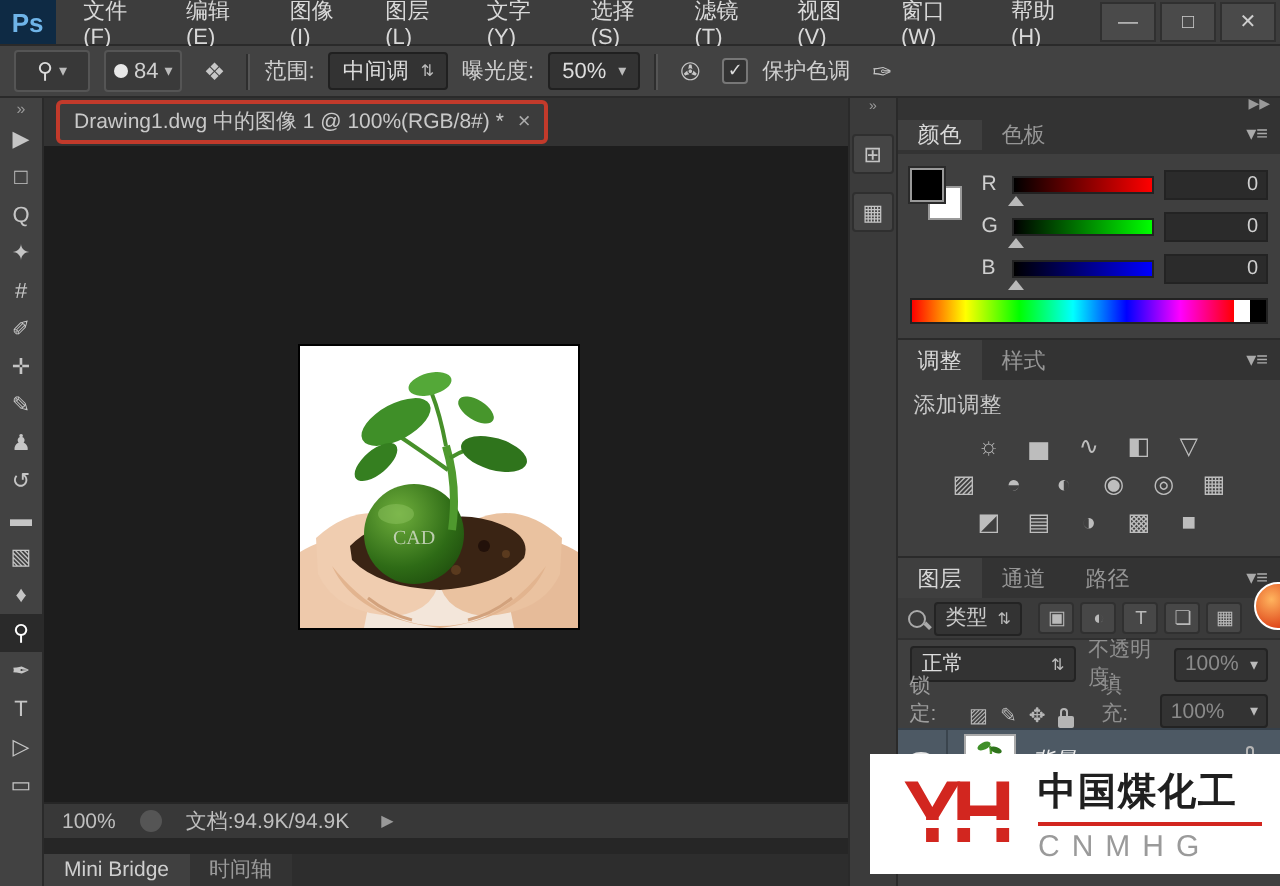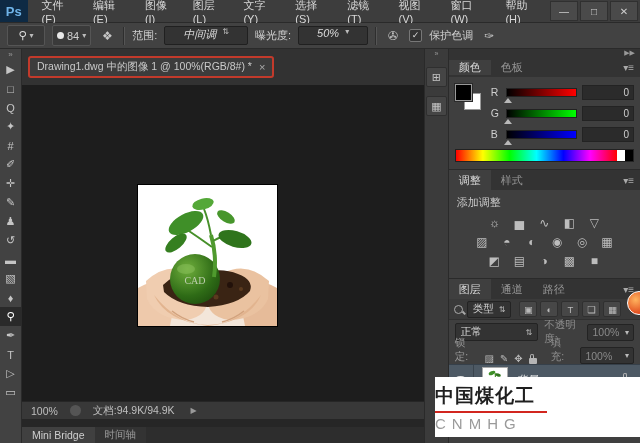--- a/index.html
+++ b/index.html
@@ -13,42 +13,42 @@
   .menu-item{color:#d9d9d9;font-size:11px;padding:0 8px;cursor:default;}
   .win-controls{margin-left:auto;display:flex;}
   .wbtn{width:26px;height:18px;display:flex;align-items:center;justify-content:center;color:#cfcfcf;font-size:10px;background:#4a4a4a;border:1px solid #303030;margin-right:2px;}
 
   
   .optionsbar{height:25px;background:#424242;border-bottom:1px solid #2a2a2a;display:flex;align-items:center;gap:7px;padding:0 7px;font-size:11px;color:#d0d0d0;flex:0 0 auto;}
   .tool-preset{width:36px;height:19px;background:#383838;border:1px solid #555;border-radius:2px;display:flex;align-items:center;justify-content:center;gap:3px;color:#ddd;}
   .brush-pick{display:flex;align-items:center;gap:3px;background:#3a3a3a;border:1px solid #555;border-radius:2px;height:19px;padding:0 4px;}
   .brush-dot{width:7px;height:7px;border-radius:50%;background:#e8e8e8;}
   .mini-arrow{font-size:8px;color:#bbb;}
-  .opt-select{display:flex;align-items:flex-start;gap:6px;background:#333;border:1px solid #202020;border-radius:2px;height:17px;padding:0 18px;color:#ddd;font-style:italic;}
+  .opt-select{display:flex;align-items:center;gap:6px;background:#333;border:1px solid #202020;border-radius:2px;height:17px;padding:0 6px;color:#ddd;}
   .opt-label{color:#cfcfcf;}
   .vsep{width:1px;height:18px;background:#2e2e2e;border-right:1px solid #555;}
   .opt-icon{color:#c7c7c7;font-size:12px;width:18px;text-align:center;}
   .checkbox{width:11px;height:11px;background:#333;border:1px solid #777;border-radius:2px;color:#ddd;font-size:9px;line-height:11px;text-align:center;}
 
   
   .main{flex:1;display:flex;min-height:0;}
 
   
   .toolcol{width:21px;background:#424242;border-right:1px solid #2a2a2a;display:flex;flex-direction:column;align-items:center;flex:0 0 auto;}
   .tool-collapse{font-size:8px;color:#999;height:11px;line-height:11px;}
   .tool{width:21px;height:19px;display:flex;align-items:center;justify-content:center;color:#c5c5c5;font-size:11px;cursor:default;}
   .tool.selected{background:#2a2a2a;color:#ffffff;}
 
   
   .center{flex:1;display:flex;flex-direction:column;min-width:0;background:#282828;}
-  .tabbar{height:36px;background:#323232;display:flex;align-items:center;padding-left:6px;flex:0 0 auto;text-align:center;}
+  .tabbar{height:24px;background:#323232;display:flex;align-items:center;padding-left:6px;flex:0 0 auto;text-align:center;}
   .doctab{height:18px;background:#3c3c3c;border:2px solid #c23a2b;border-radius:3px;color:#c9c9c9;font-size:10.5px;padding:0 7px;display:flex;align-items:center;gap:7px;white-space:nowrap;}
   .doctab .close{color:#aaa;font-size:11px;}
   .canvas{flex:1;background:#1d1d1d;position:relative;min-height:0;}
-  .canvas-image{position:absolute;left:116px;top:100px;width:139px;height:141px;background:#fff;box-shadow:0 0 0 1px #000;}
+  .canvas-image{position:absolute;left:128px;top:100px;width:139px;height:141px;background:#fff;box-shadow:0 0 0 1px #000;}
   .statusbar{height:17px;background:#383838;border-top:1px solid #262626;display:flex;align-items:center;gap:12px;padding:0 9px;font-size:10.5px;color:#bfbfbf;flex:0 0 auto;}
   .status-badge{width:11px;height:11px;border-radius:50%;background:#555;color:#ccc;font-size:8px;line-height:11px;text-align:center;}
   .status-arrow{margin-left:4px;font-size:8px;color:#999;}
   .gapstrip{height:8px;background:#262626;flex:0 0 auto;}
   .bottombar{height:16px;background:#2d2d2d;display:flex;align-items:stretch;font-size:10.5px;flex:0 0 auto;}
   .btab{display:flex;align-items:center;padding:0 10px;color:#9a9a9a;background:#333;}
   .btab.selected{background:#404040;color:#cfcfcf;}
 
   
   .rightcol{width:216px;display:flex;flex:0 0 auto;}
@@ -420,20 +420,21 @@
             <span class="css-lock layer-lock"></span>
           </div>
           <div class="layers-rest"></div>
         </div>
       </div>
     </div>
   </div>
 
   <div class="alert-badge"></div>
   <div class="watermark">
+    <div class="wm-logo">YH</div>
     <div class="wm-text">
       <span class="wm-line1">中国煤化工</span>
       <span class="wm-divider"></span>
       <span class="wm-line2">CNMHG</span>
     </div>
   </div>
 
 </div>
 
 </body></html>

